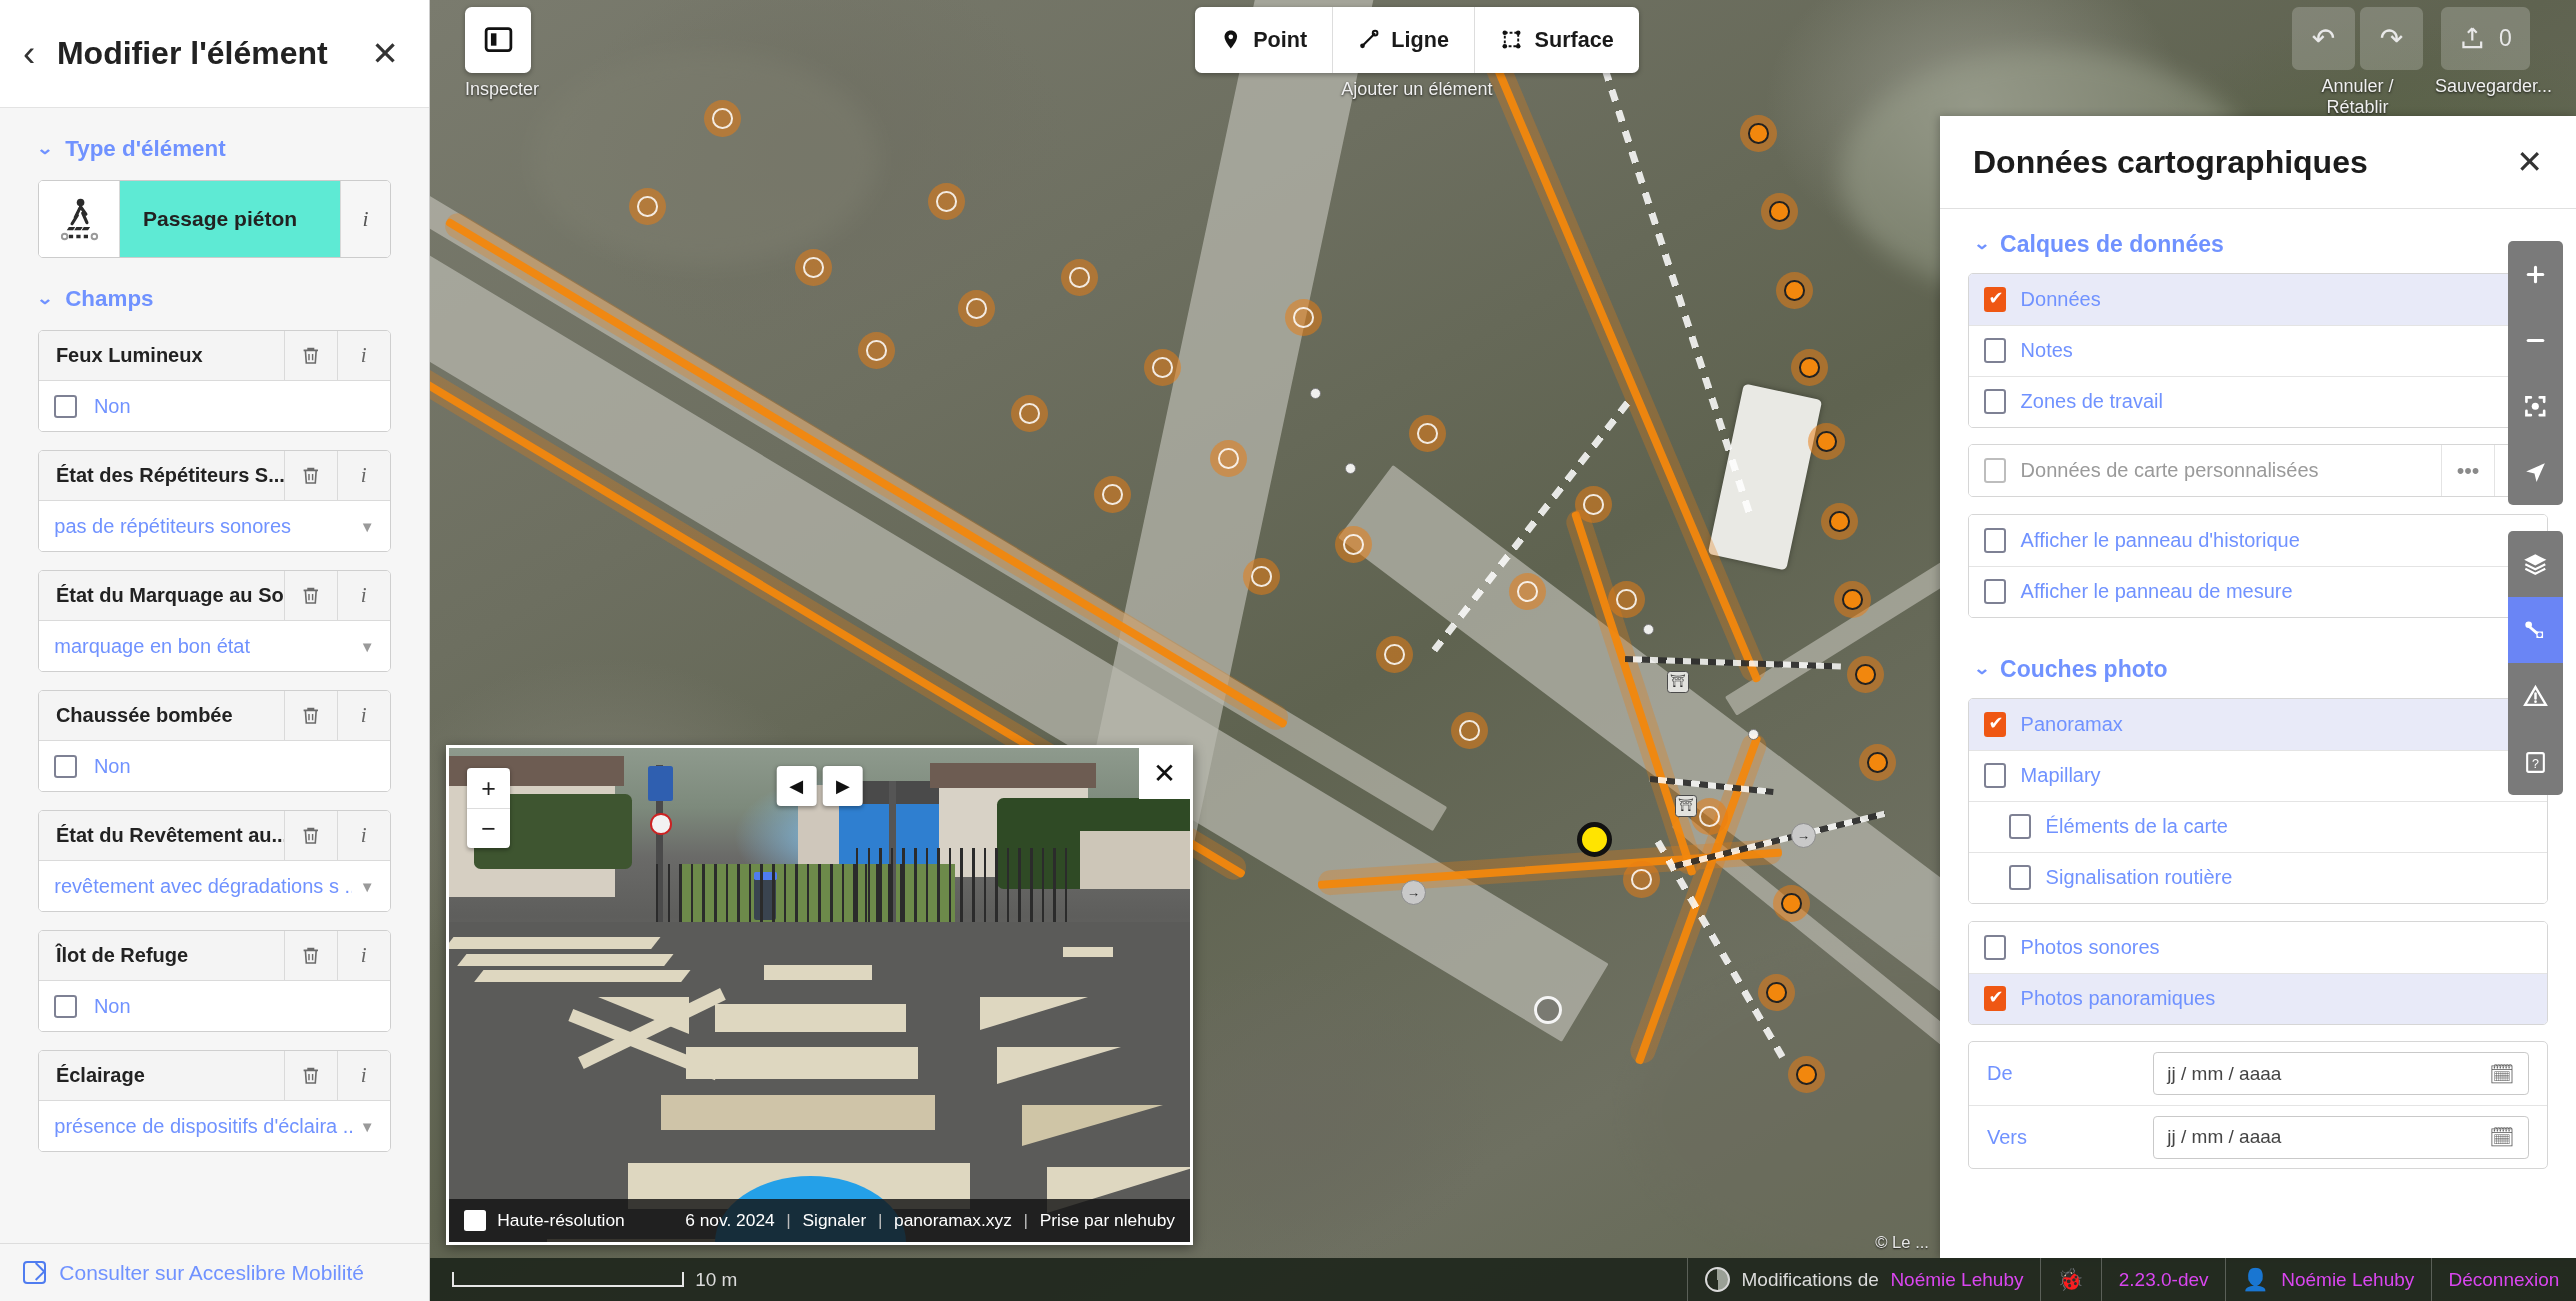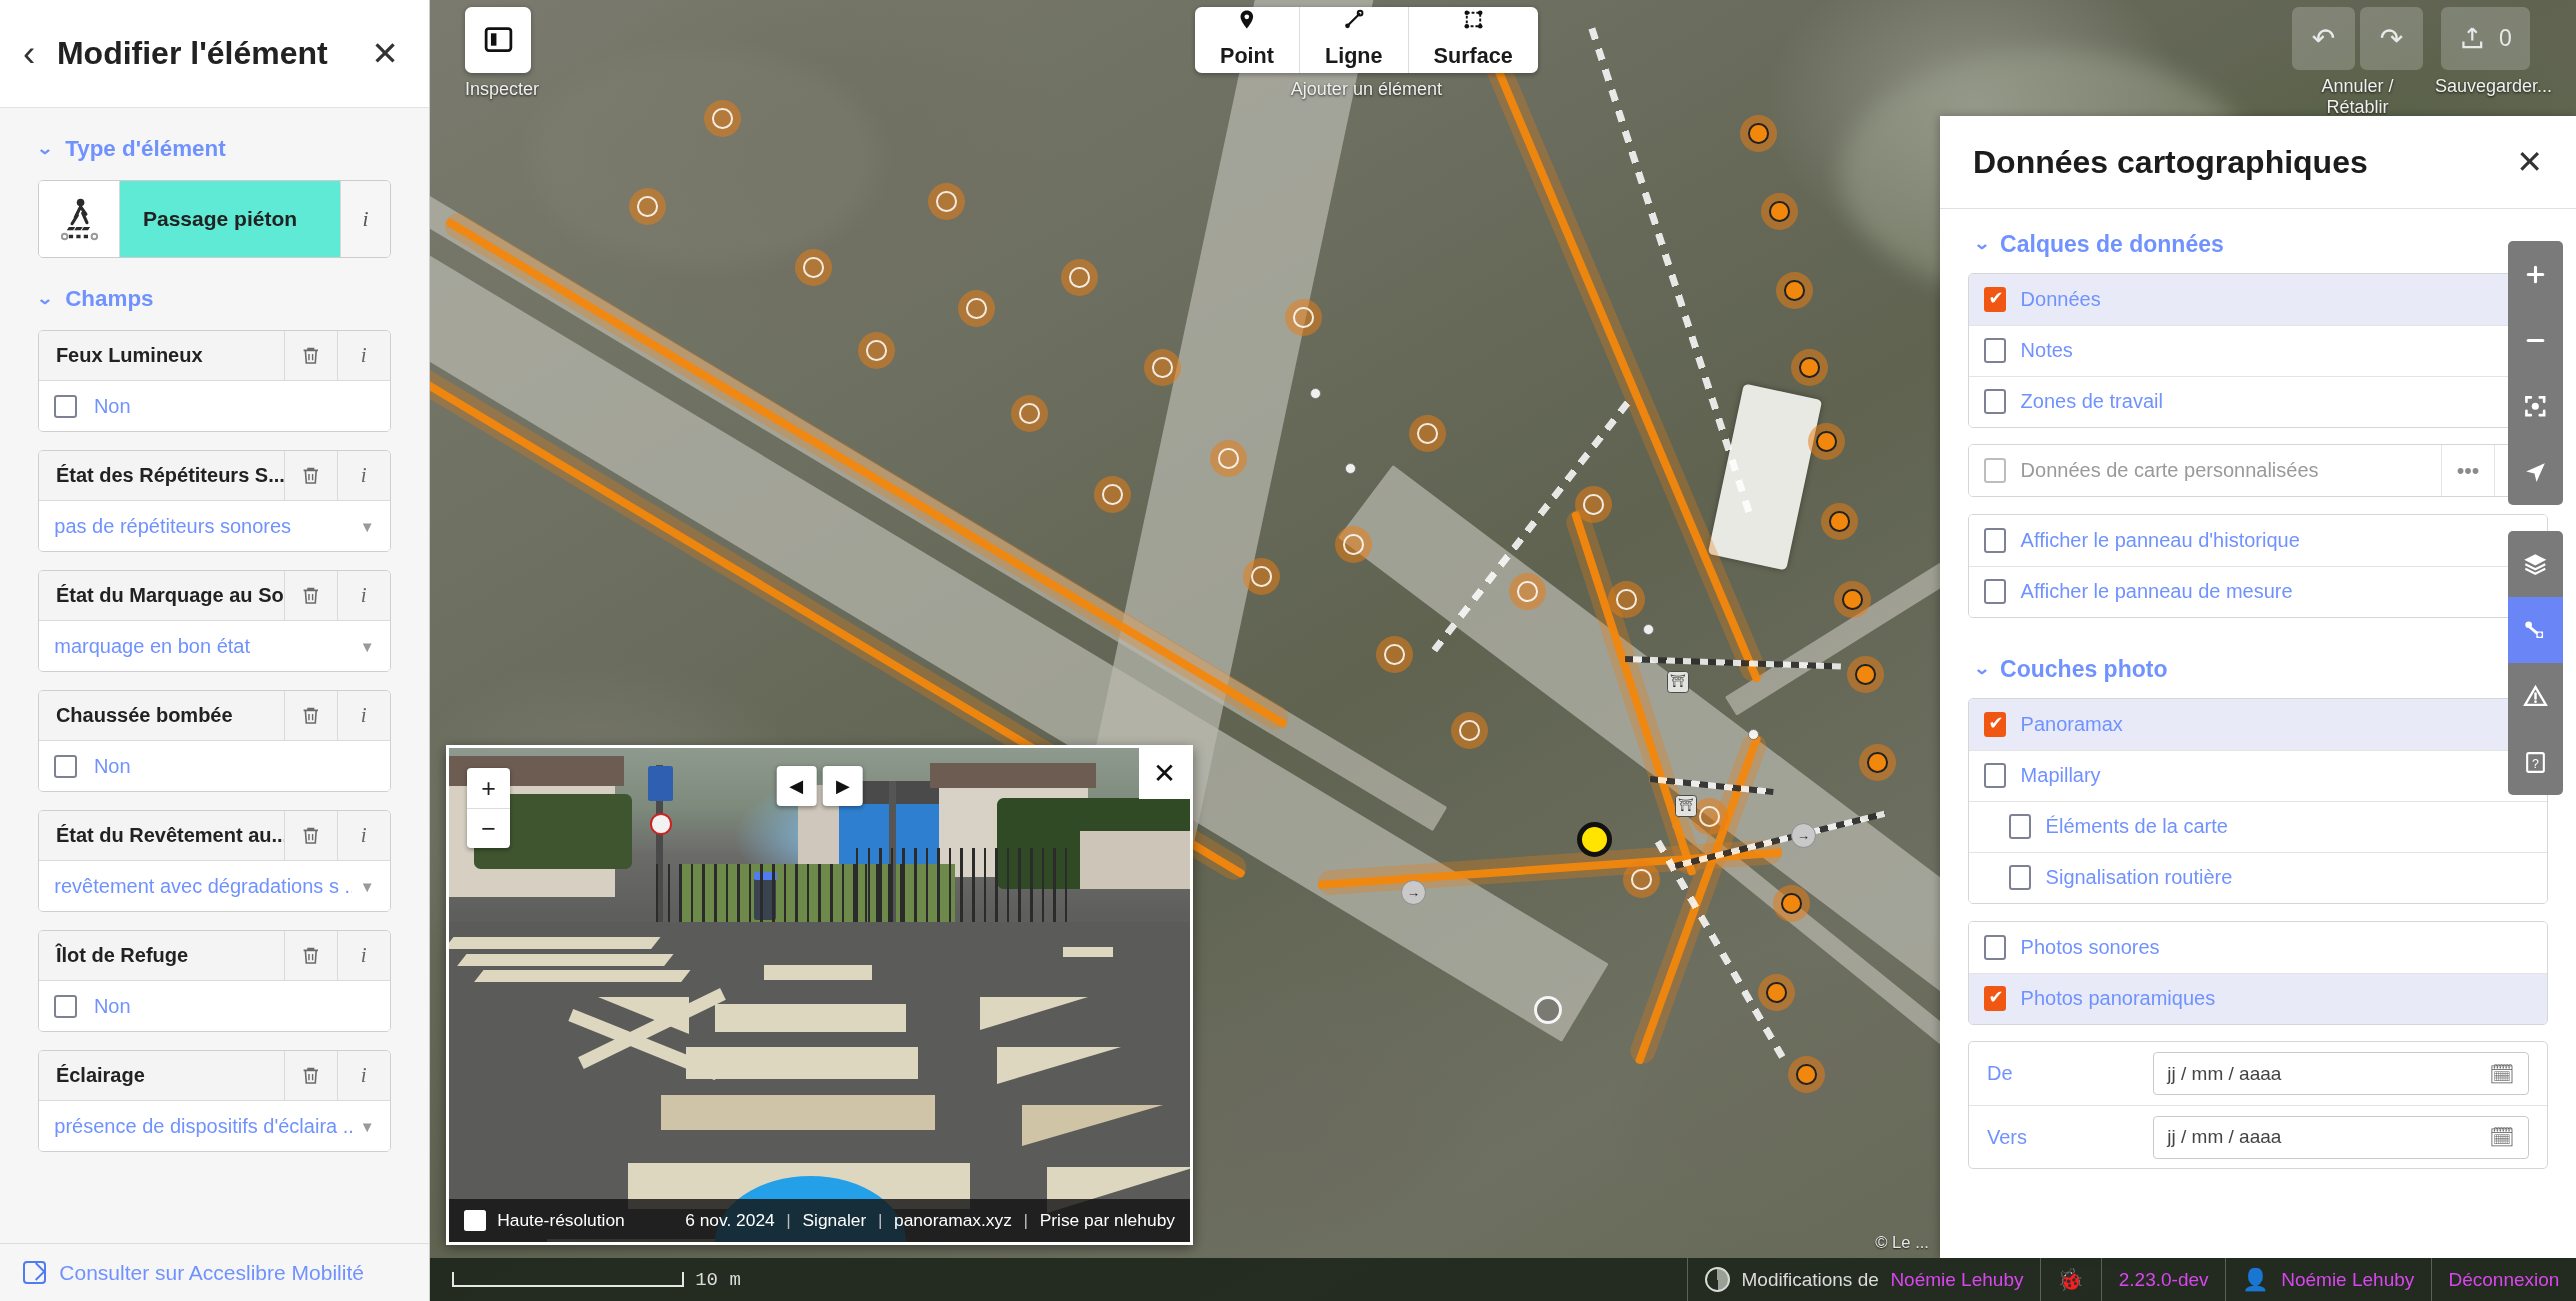--- a/index.html
+++ b/index.html
@@ -155,21 +155,21 @@
   .ext-ic::after{content:'';position:absolute;width:10.8px;height:10.8px;border-top:2.5px solid #4f7cf0;
      border-right:2.5px solid #4f7cf0; top:1.7px; right:0.8px; transform:rotate(45deg);}
 
   
   .tb-group { position:absolute; z-index:60; text-align:center; }
   .tb-card {
     background:#fff; border-radius:6.6px; box-shadow:0 1.7px 5px rgba(0,0,0,.3);
     display:flex; height:66px;
   }
   .tb-item { display:flex; align-items:center; gap:11.6px; padding: 0 25px;
-    font-size:21.6px; color:#1a1a1a; font-weight:600;flex-direction:column; }
+    font-size:21.6px; color:#1a1a1a; font-weight:600; }
   .tb-item + .tb-item { border-left:0.8px solid #ddd; }
   .tb-cap { margin-top:6.6px; font-size:18px; color:#f0f0f0; text-shadow:0 0.8px 2.5px rgba(0,0,0,.8); }
   .tb-square {
     width:66px;height:66px;display:flex;align-items:center;justify-content:center;
     background:#fff;border-radius:6.6px;box-shadow:0 1.7px 5px rgba(0,0,0,.3);
   }
   .tb-ghost { display:flex; }
   .gbtn {
     width:63px;height:63px;display:flex;align-items:center;justify-content:center;
     background:rgba(255,255,255,.2); border-radius:6.6px; color:#e9e9e9; font-size:28px;
@@ -263,21 +263,21 @@
   .ph-bar .hr-cb { width:21.6px;height:21.6px;background:#fff;border-radius:2.5px; margin-right:11.6px; }
   .ph-bar .meta { margin-left:auto; display:flex; gap:11.6px; align-items:center; }
   .ph-bar .sep { color:#bbb; }
 
   
   #statusbar {
     position:absolute; left:430px; right:0; bottom:0; height:43px;
     background:rgba(30,38,28,.92); display:flex; align-items:center;
     color:#dcdcdc; font-size:19px; z-index:90;
   }
-  #scalebar { display:flex; align-items:center; gap:11.6px; margin-left:21.6px;font-family:Liberation Mono, monospace; }
+  #scalebar { display:flex; align-items:center; gap:11.6px; margin-left:21.6px; }
   .sb-ruler { width:232px; height:15px; border:2.5px solid #e6e6e6; border-top:none; }
   #statusbar .right { margin-left:auto; display:flex; align-items:stretch; height:100%; }
   #statusbar .cell { display:flex; align-items:center; gap:11.6px; padding: 0 16.6px;
                      border-left:0.8px solid rgba(255,255,255,.25); }
   #statusbar .lnk { color:#d946ef; }
   .clock { width:25px;height:25px;border-radius:50%;border:2.5px solid #d9d9d9; position:relative;
            background: conic-gradient(#9aa096 0 50%, transparent 0 100%); }
   .bug { font-size:21.6px; }
   .person { font-size:21.6px; }
   #attrib { position:absolute; right:647px; bottom:48px; color:#e7e7e7; font-size:16.6px;

